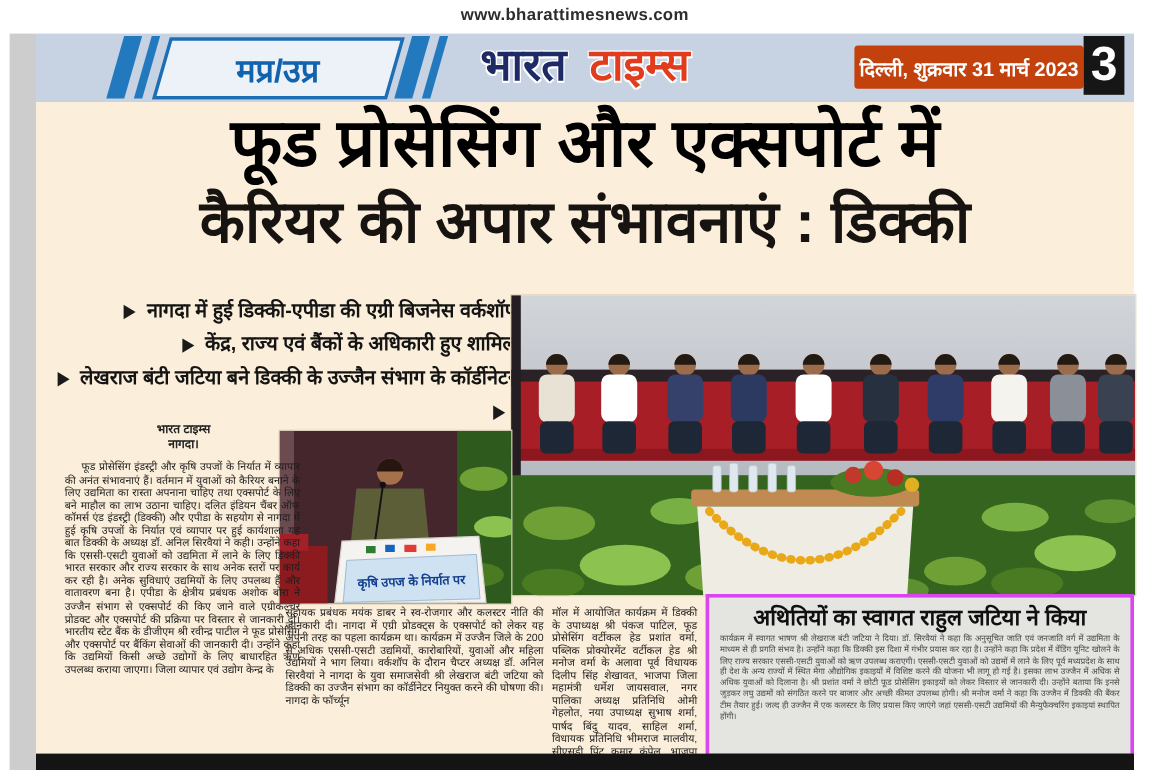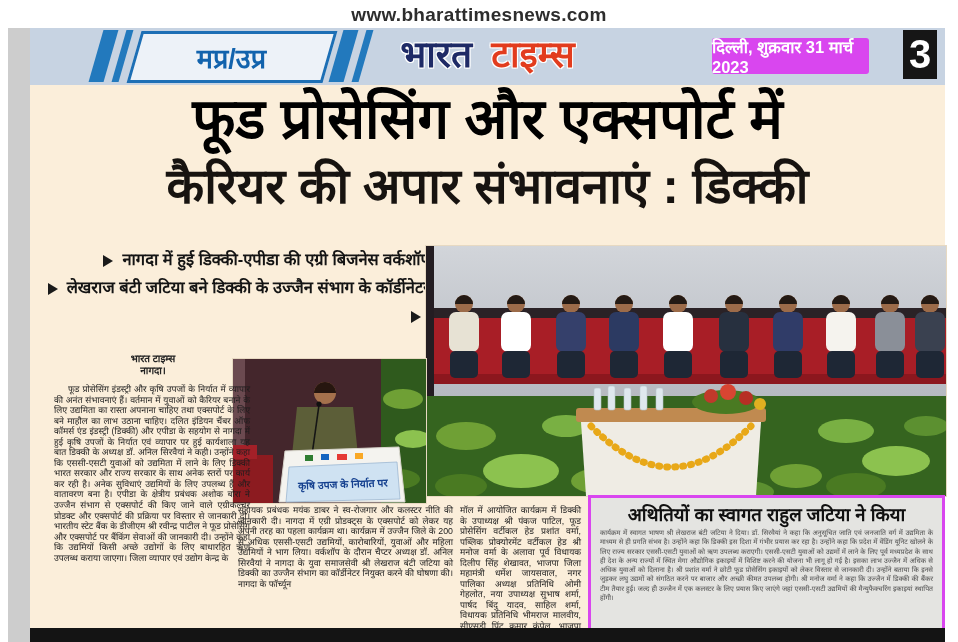--- a/index.html
+++ b/index.html
@@ -1,36 +1,36 @@
 <!DOCTYPE html>
 <html><head>
 <meta charset="utf-8">
 <style>
   html,body{margin:0;padding:0;background:#ffffff;}
   .page{position:relative;width:958px;height:642px;background:#ffffff;overflow:hidden;
         font-family:"Liberation Sans",sans-serif;}
   .abs{position:absolute;}
 
   
-  .url-bar{top:4px;left:0;right:0;text-align:center;font-size:19px;font-weight:bold;color:#2d2d2d;letter-spacing:.3px;}
+  .url-bar{top:4px;left:0;right:0;text-align:center;font-size:14px;font-weight:bold;color:#2d2d2d;letter-spacing:.3px;}
 
   
   .gray-strip{left:8px;top:28px;width:22px;height:614px;background:#cdcdcd;}
 
   
   .header-band{left:30px;top:28px;width:915px;height:57px;background:#c7d3e2;}
   .stripe{position:absolute;top:2px;height:52px;background:#2279bd;transform:skewX(-16deg);}
   .region-box{position:absolute;left:104px;top:3px;width:190px;height:46px;background:#edf2f8;
       border:3px solid #1d6fb5;transform:skewX(-16deg);display:flex;align-items:center;justify-content:center;}
   .region-box span{transform:skewX(16deg);font-size:27px;font-weight:800;color:#1263ad;}
   .masthead{position:absolute;left:0;right:0;top:28px;text-align:center;font-size:37px;font-weight:800;line-height:1;}
   .masthead .w1{color:#1e2a66;}
   .masthead .w2{color:#e23c1e;margin-left:9px;}
   .masthead span{text-shadow:1px 1px 0 #fff,-1px -1px 0 #fff,1px -1px 0 #fff,-1px 1px 0 #fff;margin-top:10px;}
-  .date-box{position:absolute;left:682px;top:10px;width:157px;height:36px;background:#d946ef;border-radius:3px;
+  .date-box{position:absolute;left:682px;top:10px;width:191px;height:36px;background:#c2410c;border-radius:3px;
       color:#fff;font-size:16.5px;font-weight:bold;display:flex;align-items:center;justify-content:center;}
   .page-num{position:absolute;left:873px;top:2px;width:34px;height:49px;background:#161616;color:#fff;
       font-size:40px;font-weight:800;display:flex;align-items:center;justify-content:center;}
 
   
   .content{left:30px;top:85px;width:915px;height:543px;background:#fbeeda;}
   .headline1{top:6px;left:0;right:0;text-align:center;font-size:56px;font-weight:800;color:#000000;line-height:1;}
   .headline2{top:77px;left:0;right:0;text-align:center;font-size:49px;font-weight:800;color:#171310;line-height:1;}
 
   .bullets{top:160px;left:0;width:400px;}
@@ -82,20 +82,21 @@
     <div class="page-num">3</div>
   </div>
 
   <div class="abs content">
 
     <div class="abs headline1">फूड प्रोसेसिंग और एक्सपोर्ट में</div>
     <div class="abs headline2">कैरियर की अपार संभावनाएं : डिक्की</div>
 
     <div class="abs bullets">
       <div class="bullet"><span class="arr"></span><span>नागदा में हुई डिक्की-एपीडा की एग्री बिजनेस वर्कशॉप</span></div>
+      <div class="bullet"><span class="arr"></span><span>केंद्र, राज्य एवं बैंकों के अधिकारी हुए शामिल</span></div>
       <div class="bullet"><span class="arr"></span><span>लेखराज बंटी जटिया बने डिक्की के उज्जैन संभाग के कॉर्डीनेटर</span></div>
       <div class="bullet"><span class="arr"></span></div>
     </div>
 
     <div class="abs dateline">
       <div>भारत टाइम्स</div>
       <div>नागदा।</div>
     </div>
 
     <svg class="abs photo group-photo" viewBox="0 0 520 250">

